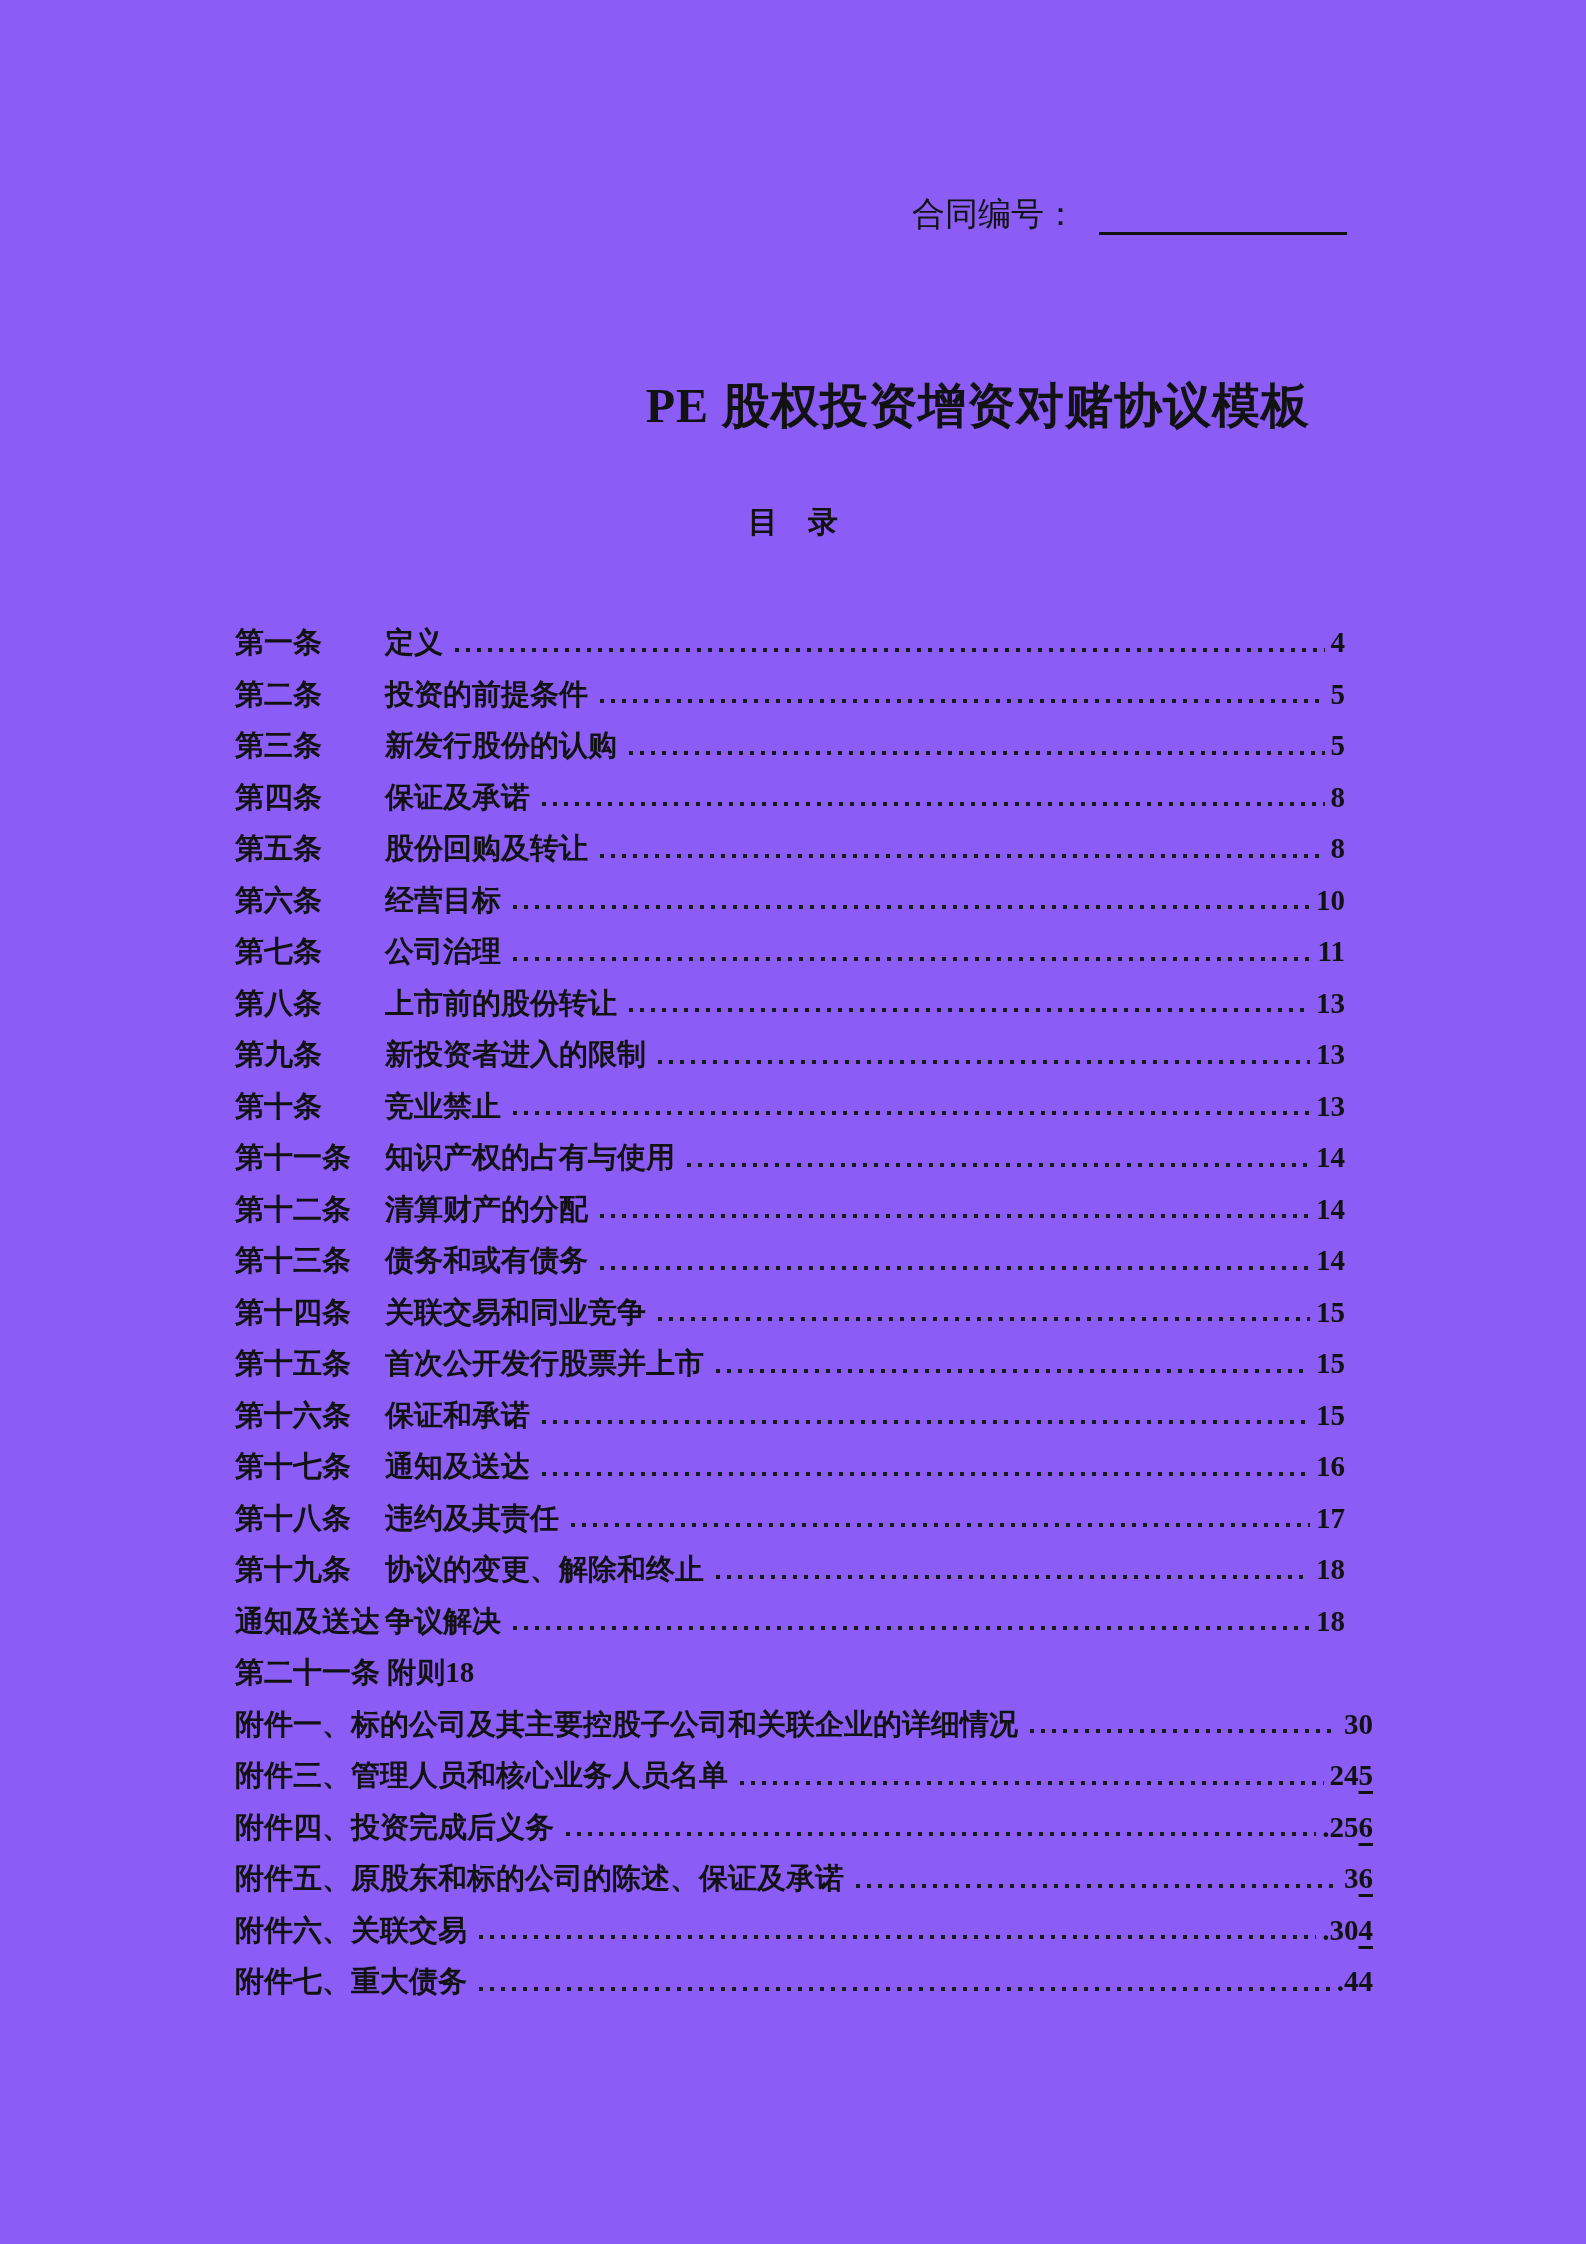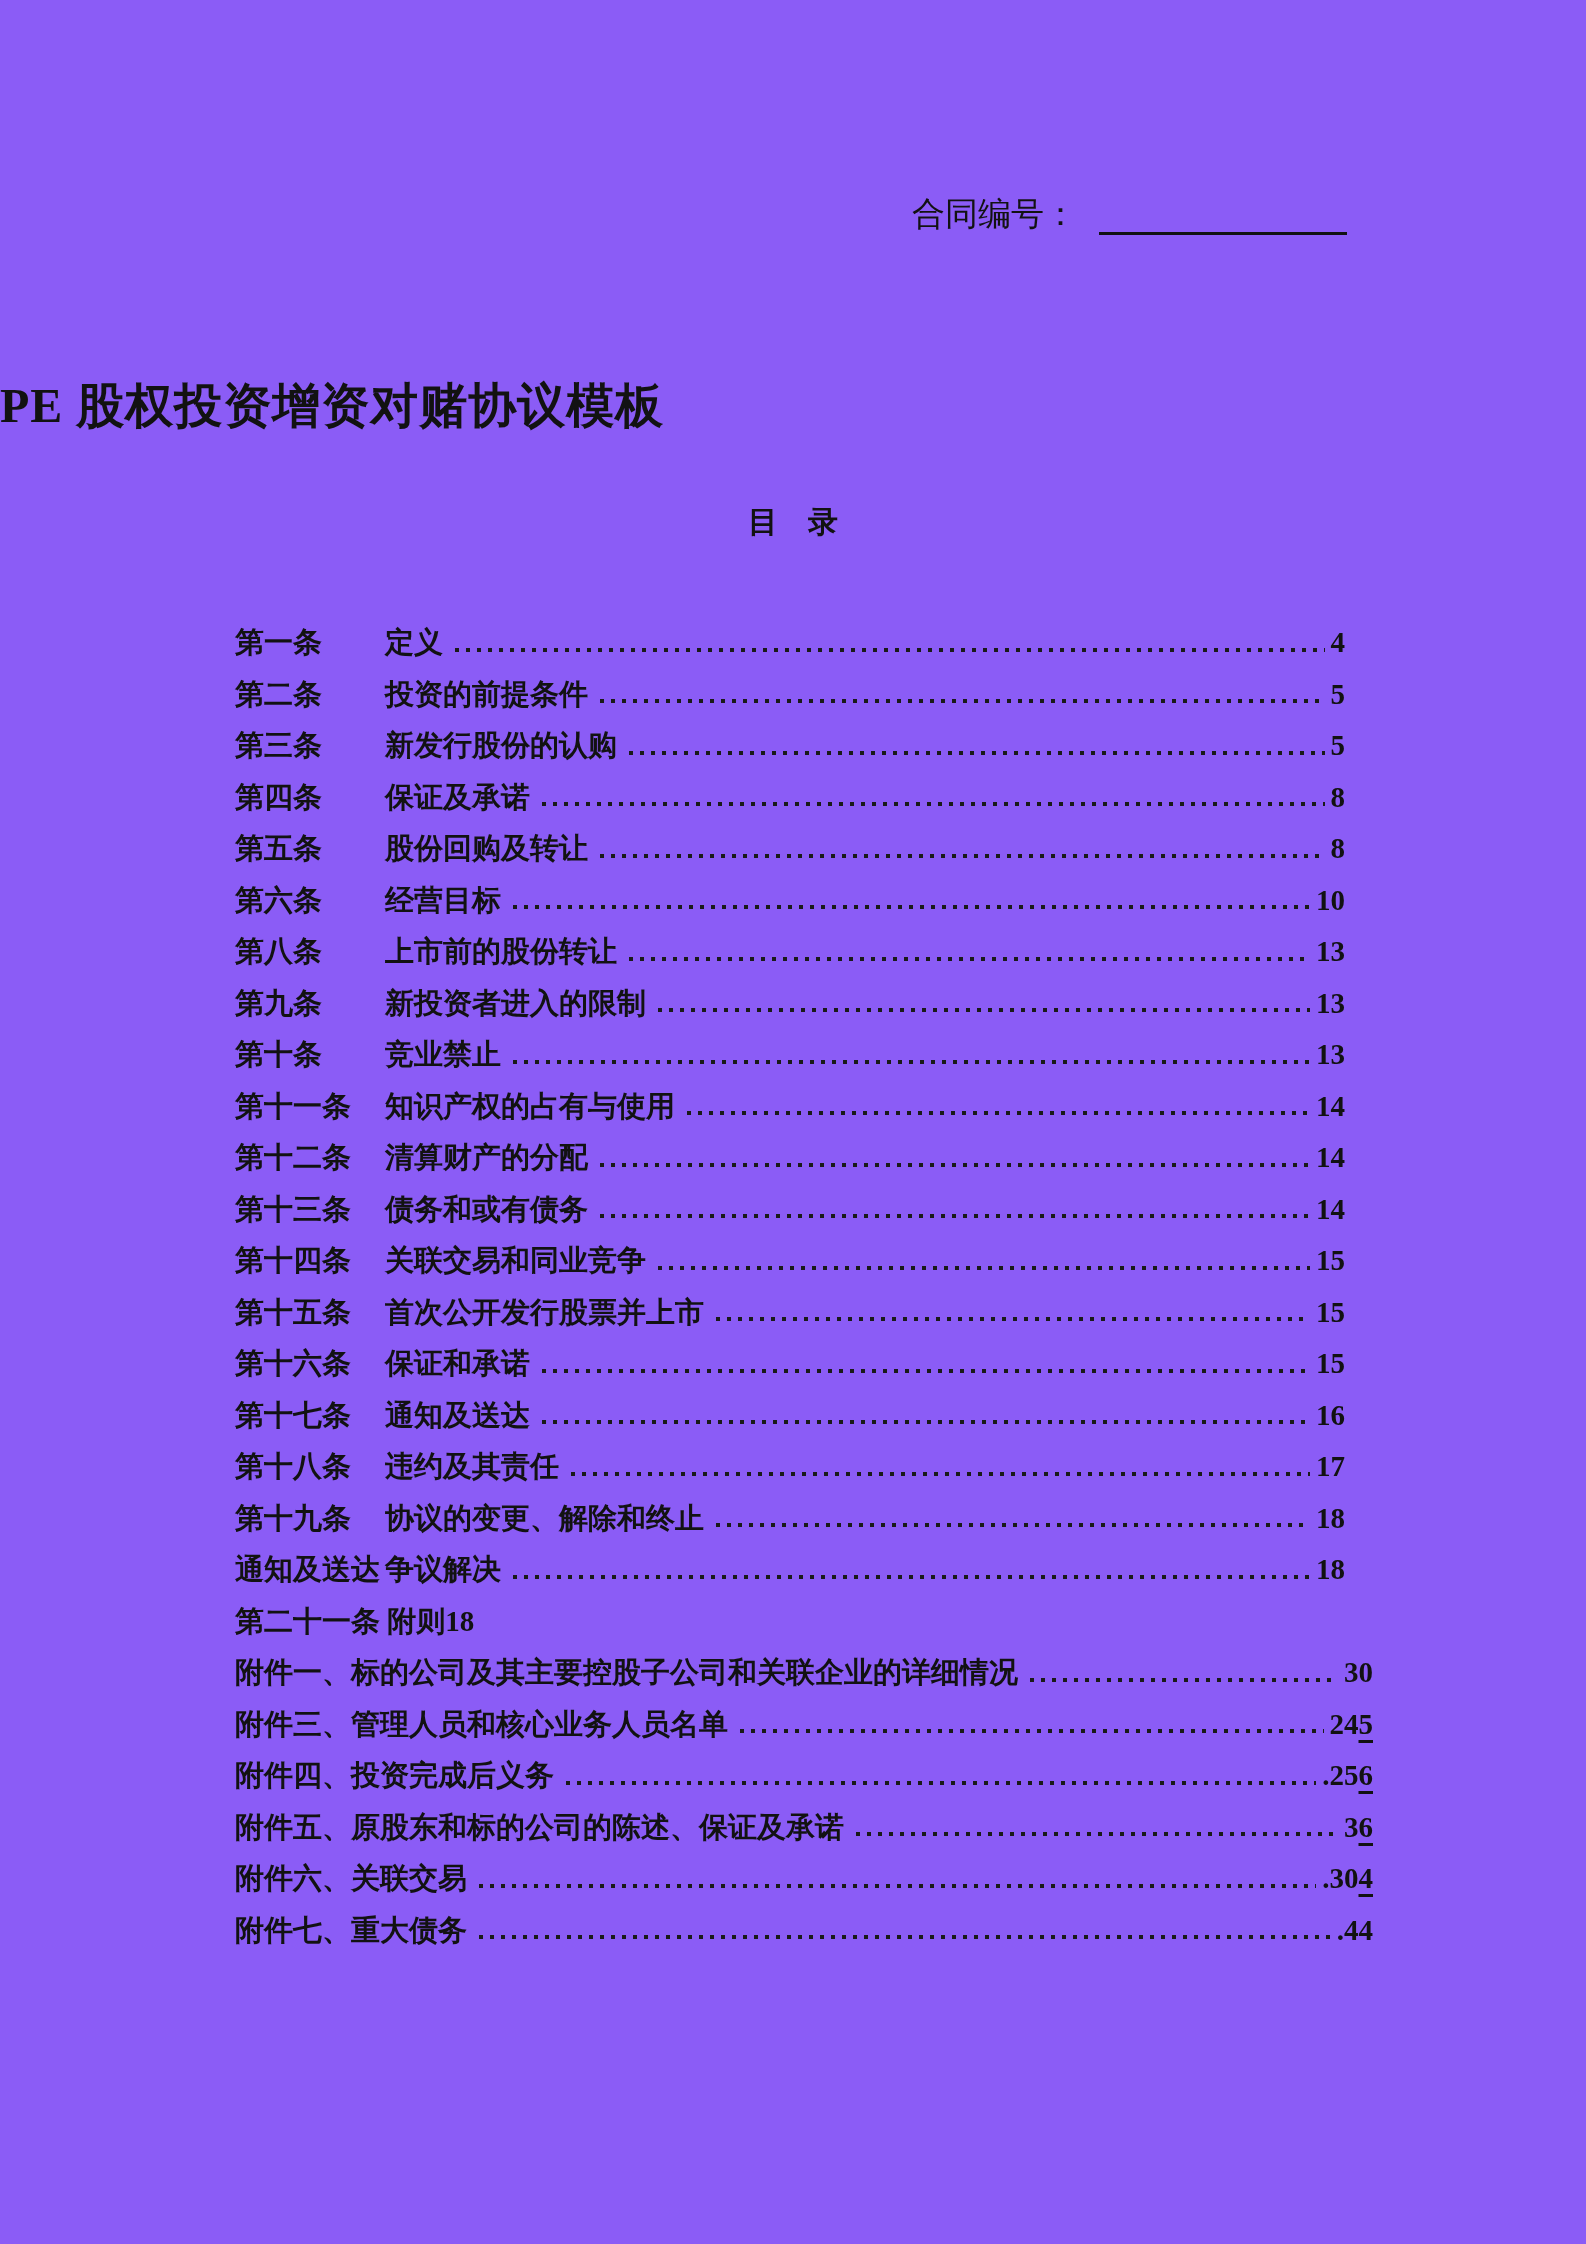--- a/index.html
+++ b/index.html
@@ -17,21 +17,21 @@
     display:flex;align-items:flex-end;white-space:nowrap;
   }
   .blank-line{
     display:inline-block;width:248px;height:40px;
     margin-left:22px;border-bottom:3px solid #121212;
   }
 
   
   .doc-title{
     position:absolute;top:376px;left:0;width:1310px;
-    margin:0;text-align:left;
+    margin:0;text-align:right;
     font-size:48px;font-weight:bold;line-height:60px;letter-spacing:1px;
   }
 
   
   .toc-heading{
     position:absolute;top:503px;left:0;width:1586px;
     text-align:center;font-size:30px;font-weight:bold;line-height:38px;
   }
 
   
@@ -107,20 +107,26 @@
         <span class="pg">8</span>
       </div>
 
       <div class="row">
         <span class="num">第六条</span>
         <span class="ttl">经营目标</span>
         <span class="leader"></span>
         <span class="pg">10</span>
       </div>
 
+      <div class="row">
+        <span class="num">第七条</span>
+        <span class="ttl">公司治理</span>
+        <span class="leader"></span>
+        <span class="pg">11</span>
+      </div>
 
       <div class="row">
         <span class="num">第八条</span>
         <span class="ttl">上市前的股份转让</span>
         <span class="leader"></span>
         <span class="pg">13</span>
       </div>
 
       <div class="row">
         <span class="num">第九条</span>

